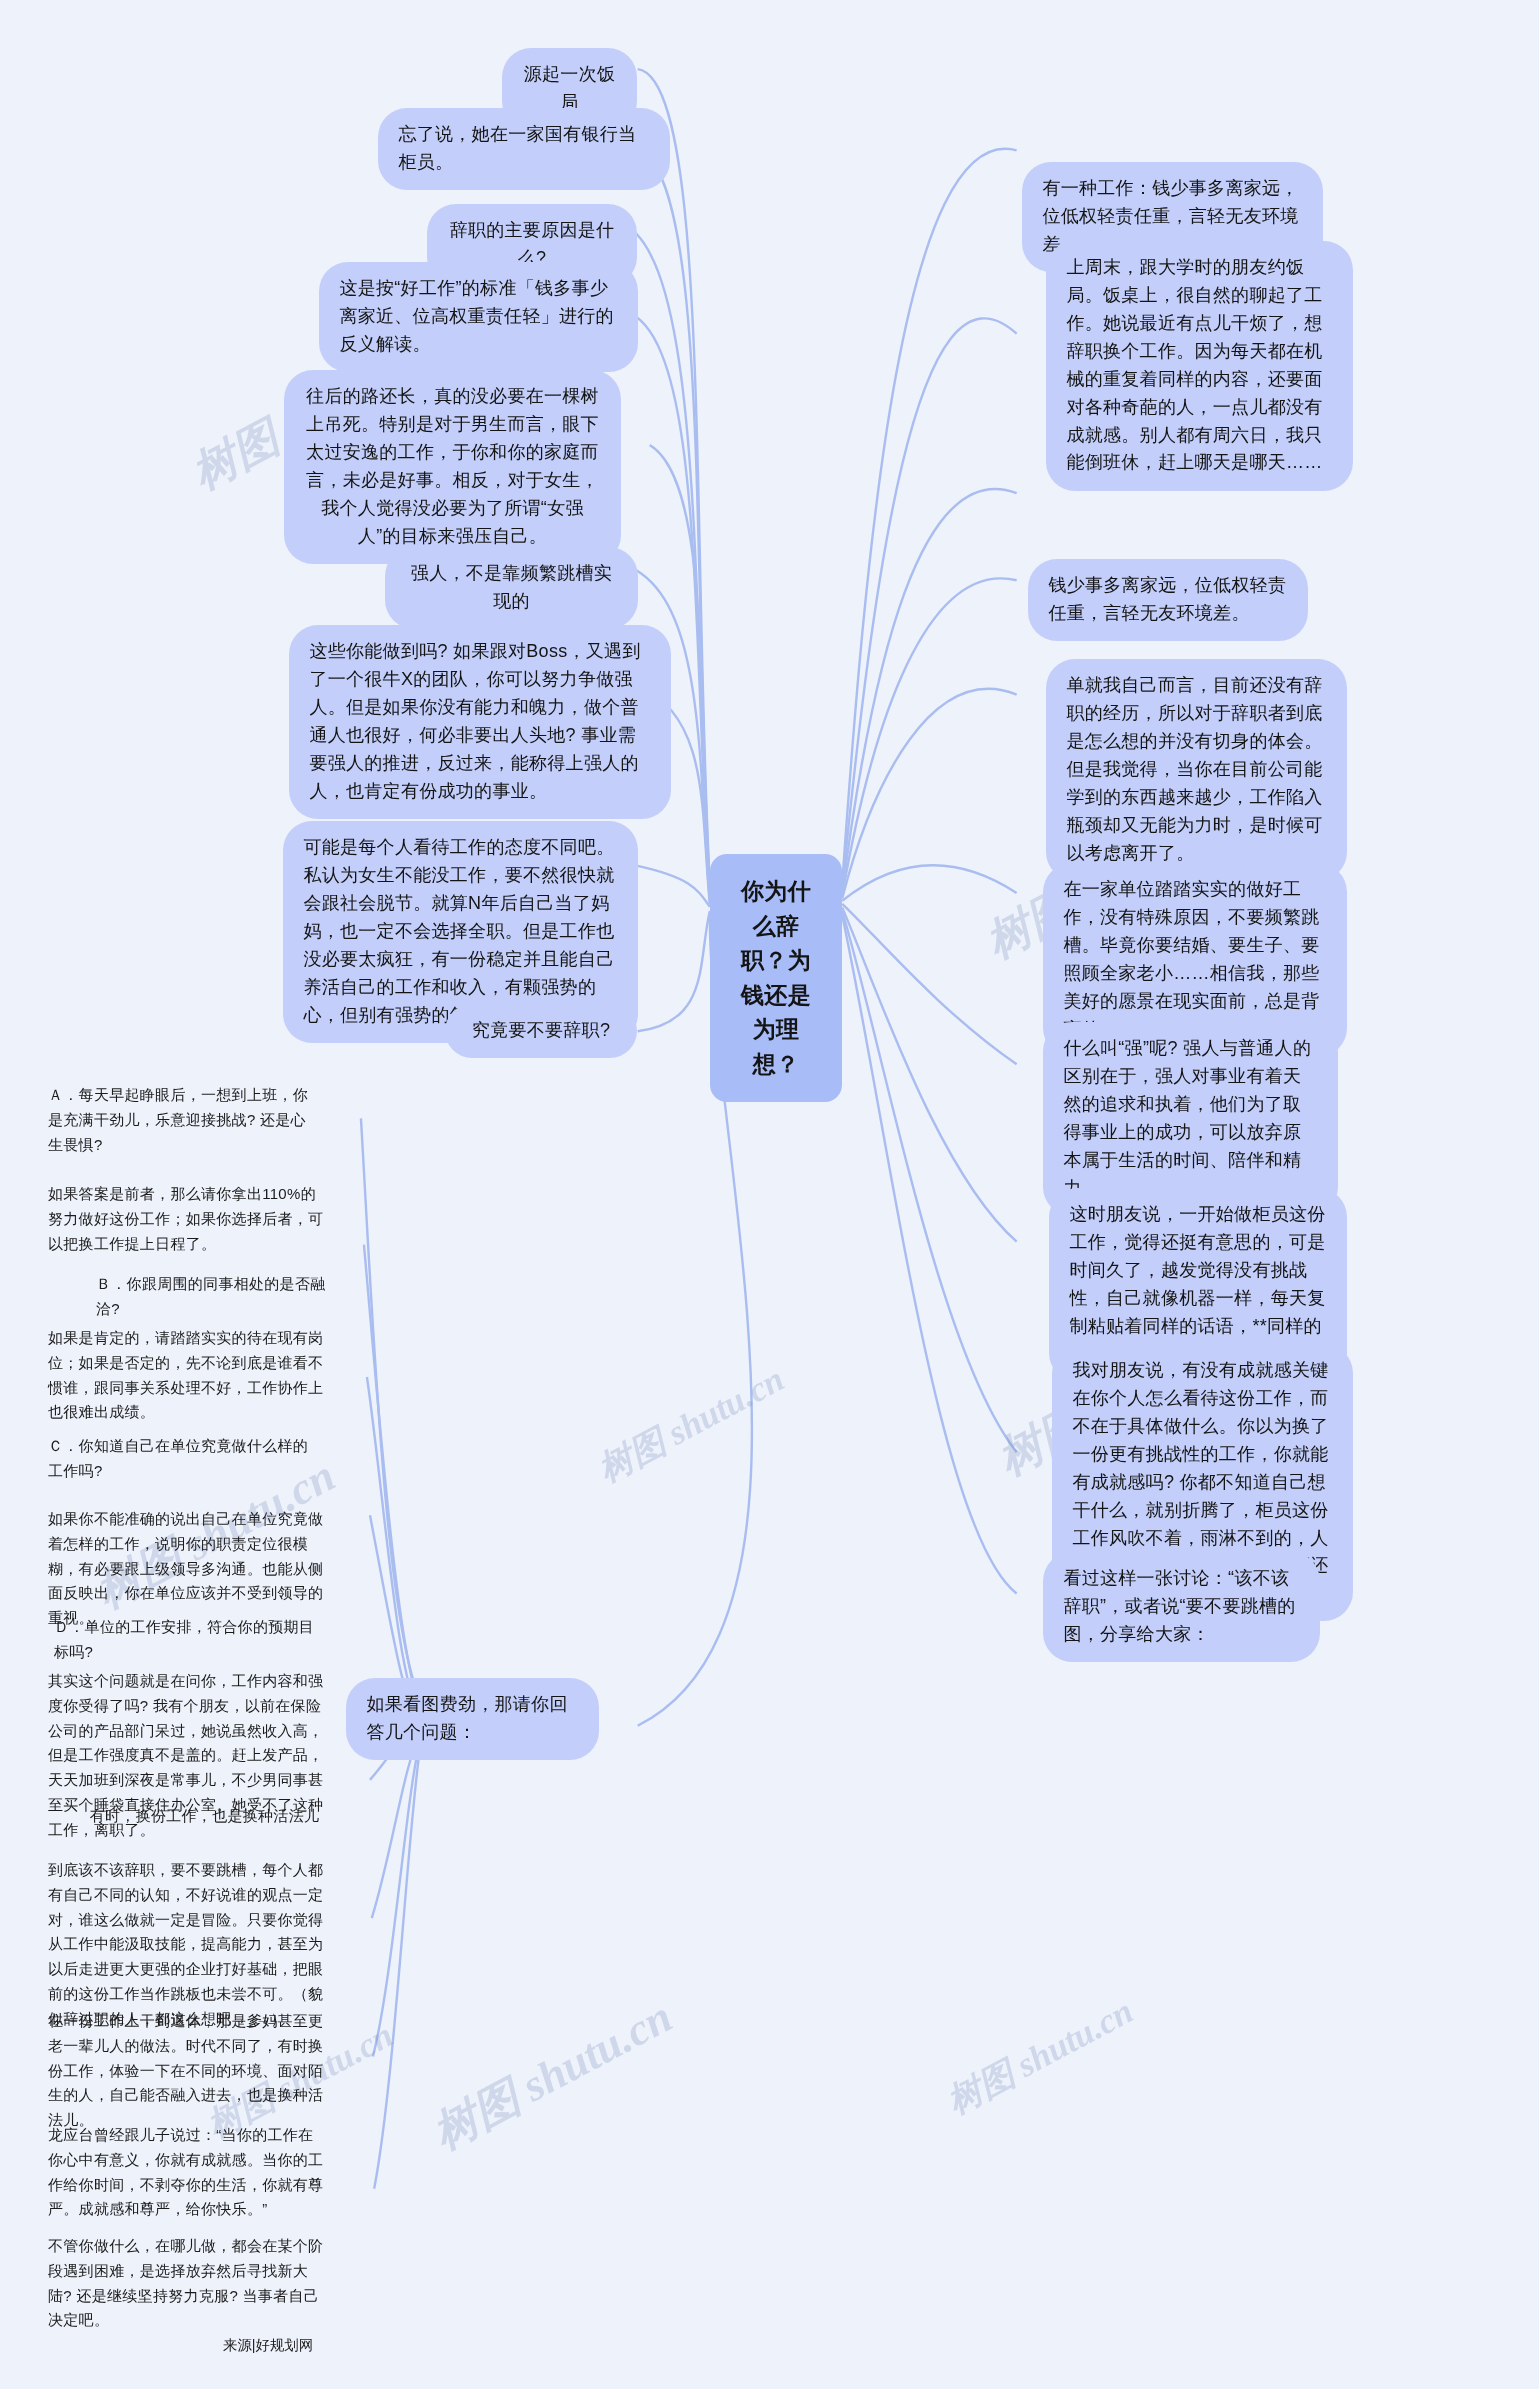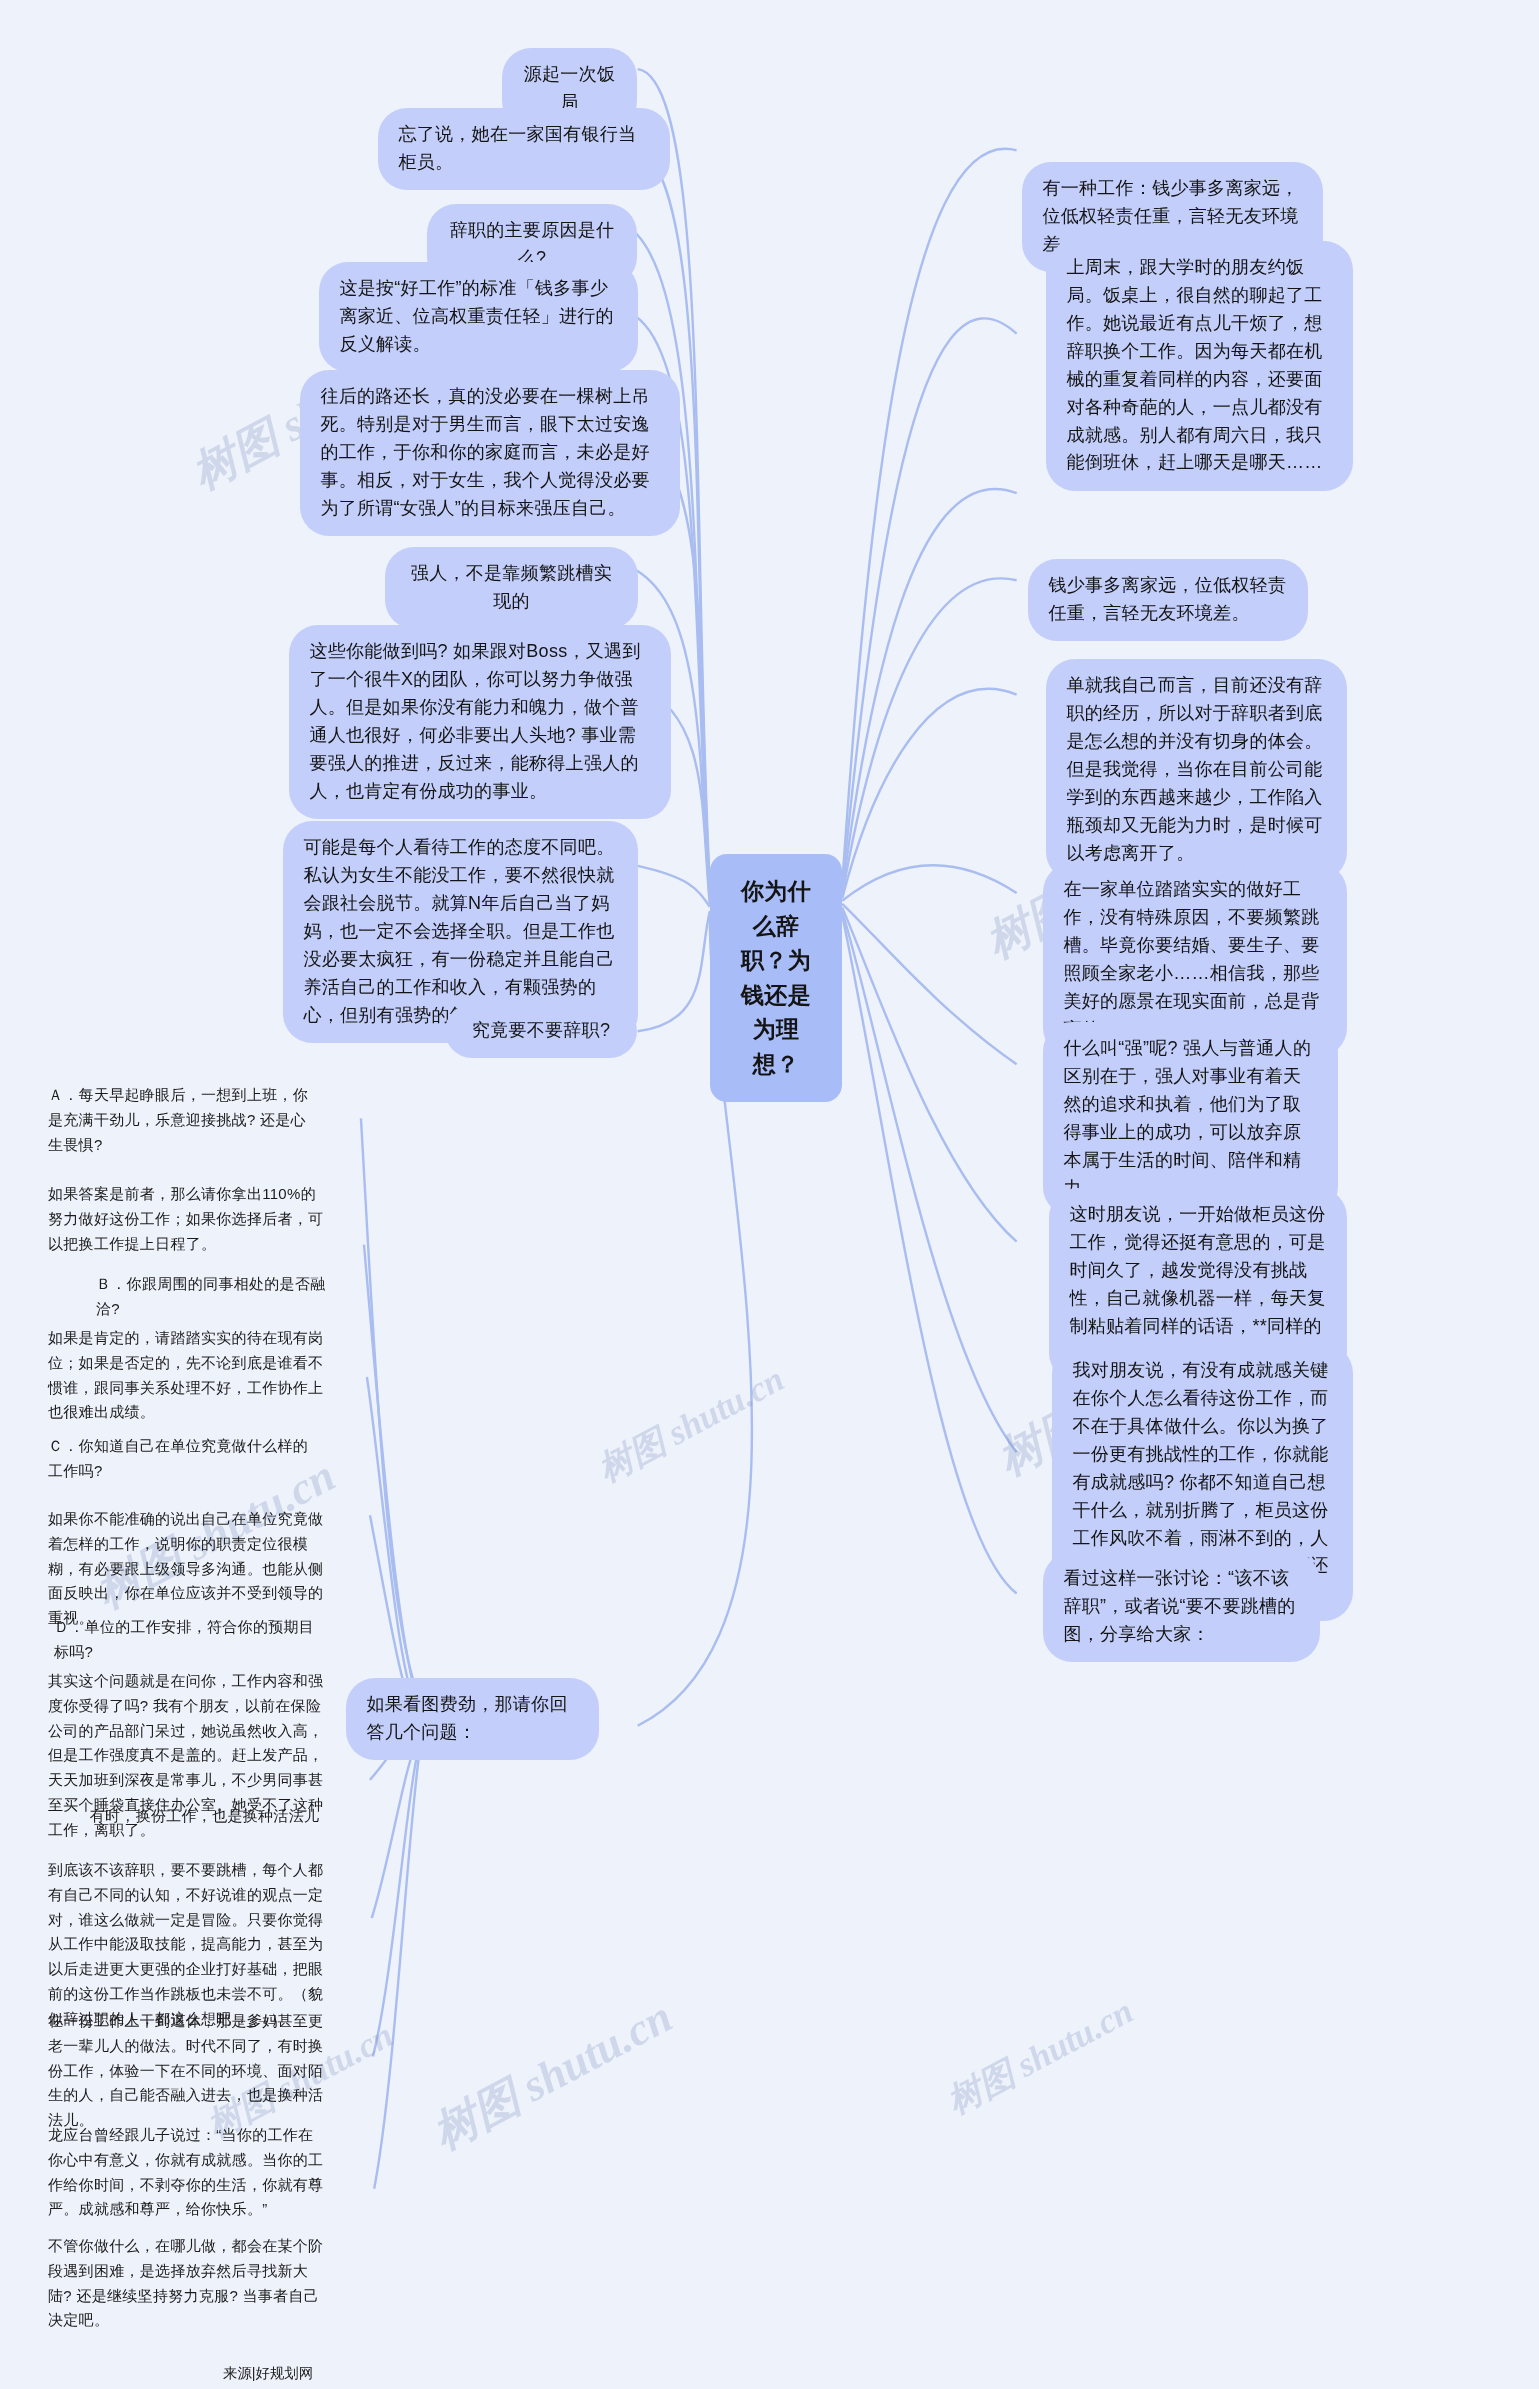--- a/index.html
+++ b/index.html
@@ -54,21 +54,20 @@
     white-space:nowrap;
     transform:rotate(-28deg);
     pointer-events:none;
     user-select:none;
   }
   .wm.s2{font-size:35px;}
   .source{
     position:absolute;
     font-size:14.4px;
     color:#1b1b1b;
-    margin-top:28px;
   }
 </style>
 </head>
 <body>
 
 <div id="canvas">
 
   <svg id="links" viewBox="0 0 2560 3973" preserveAspectRatio="none">
     <g fill="none" stroke="#a9bdf0" stroke-width="4">
 
@@ -118,21 +117,21 @@
   <div class="node center" style="left:710px;top:854px;width:132px;text-align:center;">你为什么辞职？为钱还是为理想？</div>
 
   <div class="node pill ta-center" style="left:502px;top:48px;width:135px;">源起一次饭局</div>
 
   <div class="node pill ta-left" style="left:346px;top:108px;width:292px;margin-left:32px;">忘了说，她在一家国有银行当柜员。</div>
 
   <div class="node pill ta-center" style="left:427px;top:204px;width:210px;">辞职的主要原因是什么?</div>
 
   <div class="node pill ta-left" style="left:319px;top:262px;width:319px;">这是按“好工作”的标准「钱多事少离家近、位高权重责任轻」进行的反义解读。</div>
 
-  <div class="node pill ta-left" style="left:300px;top:370px;width:380px;">往后的路还长，真的没必要在一棵树上吊死。特别是对于男生而言，眼下太过安逸的工作，于你和你的家庭而言，未必是好事。相反，对于女生，我个人觉得没必要为了所谓“女强人”的目标来强压自己。</div>
+  <div class="node pill ta-left" style="left:284px;top:370px;width:337px;text-align:center;">往后的路还长，真的没必要在一棵树上吊死。特别是对于男生而言，眼下太过安逸的工作，于你和你的家庭而言，未必是好事。相反，对于女生，我个人觉得没必要为了所谓“女强人”的目标来强压自己。</div>
 
   <div class="node pill ta-center" style="left:385px;top:547px;width:253px;">强人，不是靠频繁跳槽实现的</div>
 
   <div class="node pill ta-left" style="left:289px;top:625px;width:382px;">这些你能做到吗? 如果跟对Boss，又遇到了一个很牛X的团队，你可以努力争做强人。但是如果你没有能力和魄力，做个普通人也很好，何必非要出人头地? 事业需要强人的推进，反过来，能称得上强人的人，也肯定有份成功的事业。</div>
 
   <div class="node pill ta-left" style="left:283px;top:821px;width:355px;">可能是每个人看待工作的态度不同吧。私认为女生不能没工作，要不然很快就会跟社会脱节。就算N年后自己当了妈妈，也一定不会选择全职。但是工作也没必要太疯狂，有一份稳定并且能自己养活自己的工作和收入，有颗强势的心，但别有强势的气焰就够了。</div>
 
   <div class="node pill ta-center" style="left:445px;top:1004px;width:192px;">究竟要不要辞职?</div>
 
   <div class="node pill ta-left" style="left:346px;top:1678px;width:253px;">如果看图费劲，那请你回答几个问题：</div>

